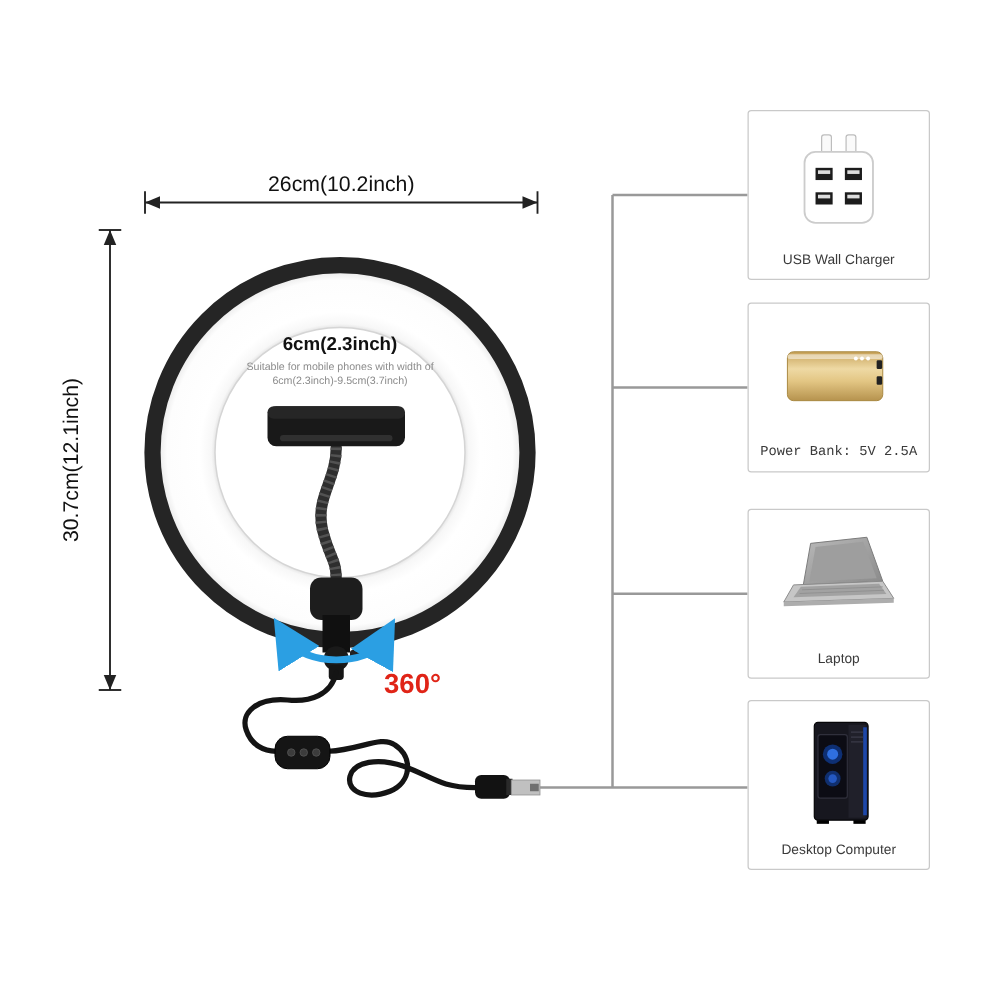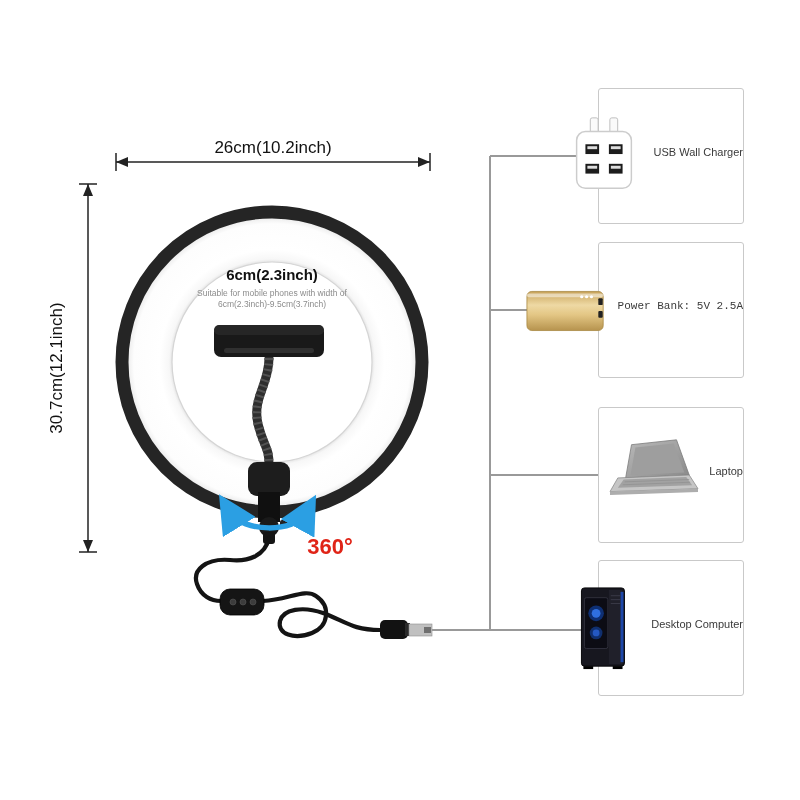--- a/index.html
+++ b/index.html
@@ -6,21 +6,21 @@
   .stage {
     position:relative; width:800px; height:800px; background:#ffffff;
     overflow:hidden; font-family:"Liberation Sans", sans-serif;
   }
   svg.diagram { position:absolute; left:0; top:0; }
   svg text { font-family:"Liberation Sans", sans-serif; }
 
   .card {
     position:absolute; left:598px; width:146px; height:136px;
     background:#ffffff; border:1px solid #c9c9c9; border-radius:3px;
-    box-sizing:border-box; display:flex; flex-direction:row;
+    box-sizing:border-box; display:flex; flex-direction:column;
     align-items:center; justify-content:flex-end;
   }
   .card-1 { top:88px; }
   .card-2 { top:242px;font-family:Liberation Mono, monospace; }
   .card-3 { top:407px; }
   .card-4 { top:560px; }
   .card-icon { flex:1 1 auto; width:100%; display:flex; align-items:center; justify-content:center; }
   .card-label { font-size:11px; color:#3a3a3a; padding-bottom:9px; white-space:nowrap; }
 </style>
 </head>

